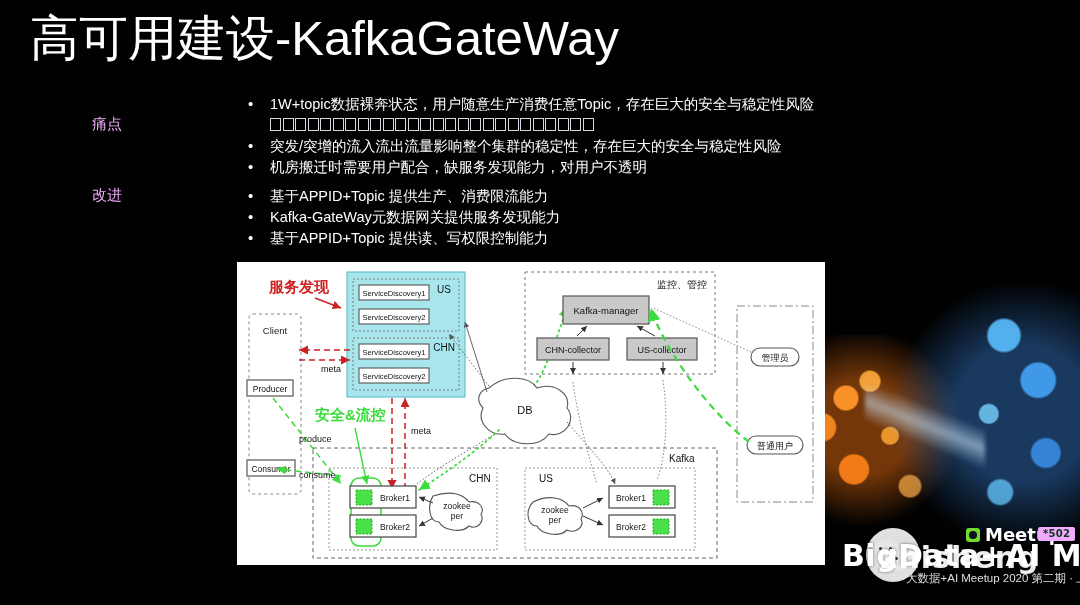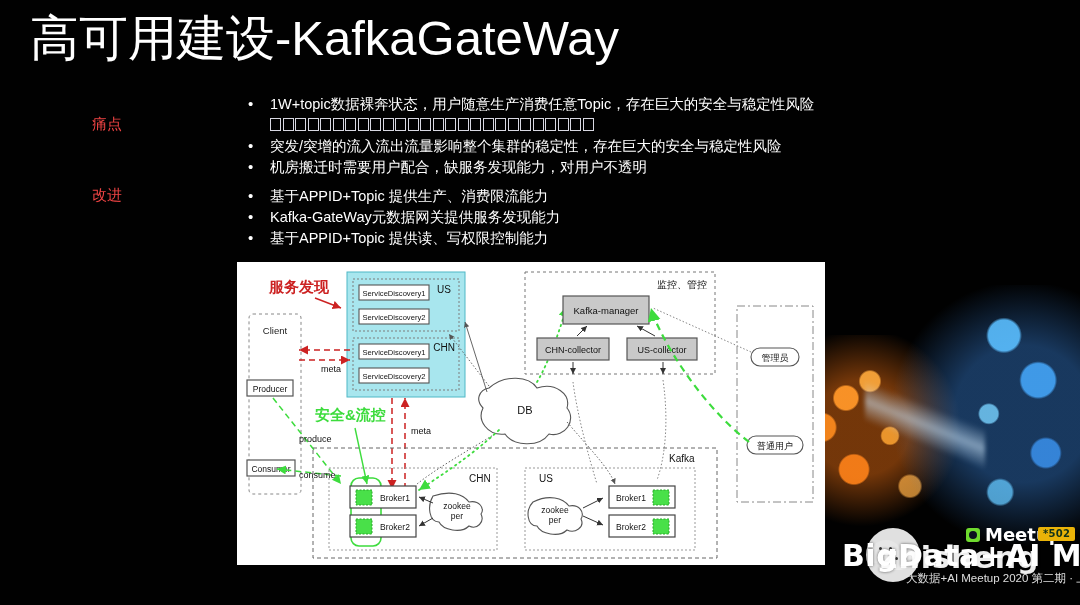--- a/index.html
+++ b/index.html
@@ -43,21 +43,21 @@
 
   
   .title{
     position:absolute;left:30px;top:8px;
     color:#fff;font-size:49px;line-height:60px;font-weight:400;
     letter-spacing:0px;white-space:nowrap;
   }
 
   
   .row-label{
-    position:absolute;color:#ef4444;font-size:15px;white-space:nowrap;
+    position:absolute;color:#f0abfc;font-size:15px;white-space:nowrap;
   }
   .lbl-pain{left:92px;top:115px;}
   .lbl-improve{left:92px;top:186px;}
 
   .bullets{position:absolute;color:#fff;font-size:14.5px;line-height:21px;}
   .bullets ul{margin:12px;padding:0;list-style:none;}
   .bullets li{position:relative;padding-left:30px;white-space:nowrap;}
   .bullets li:before{
     content:"\2022";position:absolute;left:8px;top:-1px;font-size:15px;color:#fff;
   }
@@ -107,21 +107,21 @@
     width:14px;height:14px;border-radius:3px;background:#6fdb2e;position:relative;
   }
   .wm-meetup .mlogo:after{
     content:"";position:absolute;left:3px;top:3px;width:8px;height:8px;
     border-radius:50%;background:#0c1020;
   }
   .wm-meetup .mtext{
     color:#fff;font-size:18px;font-weight:700;font-family:"DejaVu Sans",sans-serif;
   }
   .wm-badge{
-    position:absolute;left:1038px;top:527px;background:#eab308;color:#12321a;
+    position:absolute;left:1038px;top:527px;background:#f0abfc;color:#12321a;
     font-size:10px;font-weight:700;padding:1px 5px 2px 5px;border-radius:2px;
     font-family:"DejaVu Sans",sans-serif;letter-spacing:.3px;
   }
   .footer-cn{
     position:absolute;left:906px;top:571px;color:#e9e9e9;font-size:11.5px;
     white-space:nowrap;opacity:.95;
   }
 </style>
 </head>
 <body>

